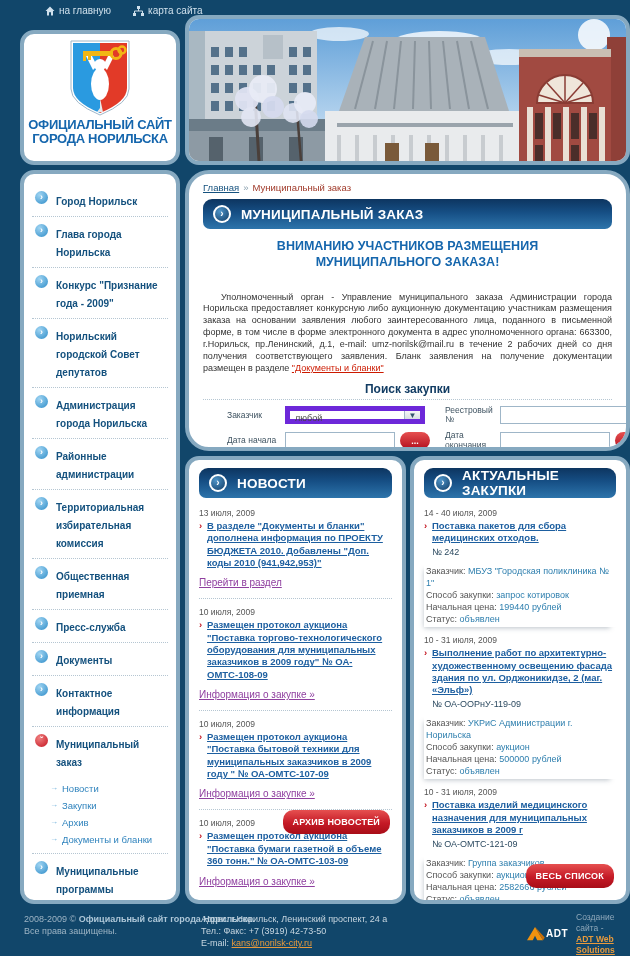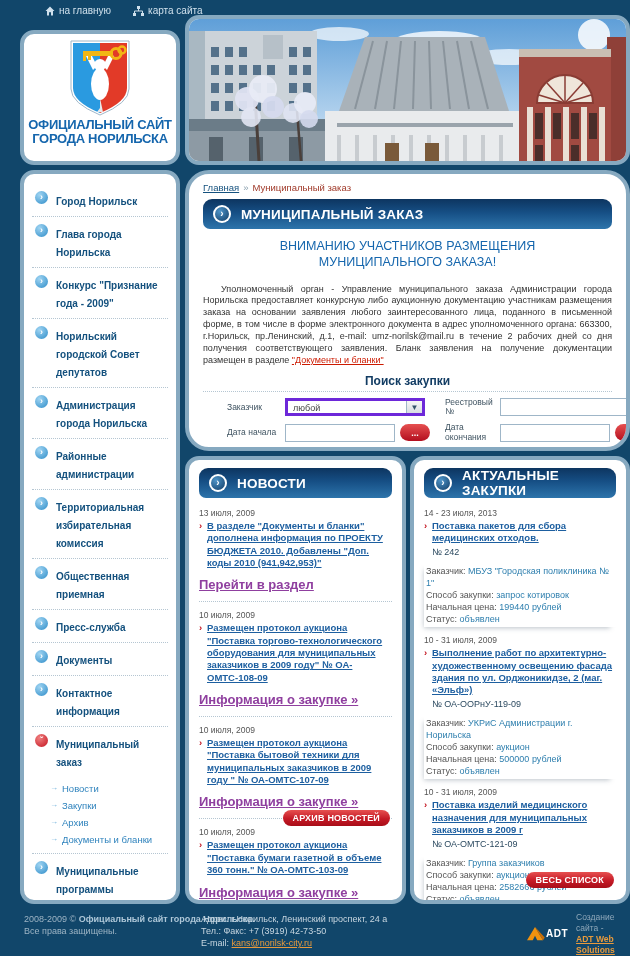--- a/index.html
+++ b/index.html
@@ -34,61 +34,61 @@
   .mi-ico { position:absolute; left:3px; top:7px; width:13px; height:13px; border-radius:50%;
     background:radial-gradient(circle at 35% 30%, #9fd4f2, #2e8cc8); color:#fff; font-size:9px; font-weight:bold;
     display:flex; align-items:center; justify-content:center; line-height:1; }
   .mi-ico.red { background:radial-gradient(circle at 35% 30%, #f08080, #c3131f); }
   .submenu { padding:3px 0 5px 0; border-bottom:1px dotted #b5c6d2; }
   .sub-item { padding:3px 0 3px 30px; font-size:9.5px; color:#2f83bd; cursor:pointer; position:relative; }
   .sub-item:before { content:"\2192"; position:absolute; left:18px; color:#6fb0da; font-size:8px; }
   .btn-red { display:inline-flex; align-items:center; justify-content:center;
     background:linear-gradient(180deg,#e65050 0%, #c51a26 55%, #a80d18 100%);
     color:#fff; font-size:9px; font-weight:bold; border:none; border-radius:10px;
-    padding:0 10px; height:16px; cursor:pointer; letter-spacing:0.2px; font-family:"Liberation Sans",sans-serif; }
+    padding:0 10px; height:24px; cursor:pointer; letter-spacing:0.2px; font-family:"Liberation Sans",sans-serif; }
   
   .main-panel { left:185px; top:170px; width:445px; height:281px; padding:8px 14px;border-radius:24px; }
   .breadcrumb { font-size:9.5px; color:#4a5a66; }
   .breadcrumb .bc-home { color:#14517e; text-decoration:underline; cursor:pointer; }
   .breadcrumb .bc-sep { color:#8aa0ae; margin:0 4px; }
   .breadcrumb .bc-cur { color:#a03a2a; }
   .sec-bar { position:relative; height:30px; border-radius:9px 9px 7px 7px; margin-top:6px;
     background:linear-gradient(180deg,#0d3560 0%, #164f85 45%, #2d74ab 100%);
     display:flex; align-items:center; padding-left:38px; }
   .sec-bar .sec-title { color:#fff; font-weight:bold; font-size:13.5px; letter-spacing:0.2px; }
   .sec-ico { position:absolute; left:10px; top:6px; width:18px; height:18px; border-radius:50%; background:#fff;
     display:flex; align-items:center; justify-content:center; }
   .sec-ico i { width:14px; height:14px; border-radius:50%; background:radial-gradient(circle at 35% 30%, #4e94c8, #123d66);
     color:#fff; font-style:normal; font-size:10px; font-weight:bold; display:flex; align-items:center; justify-content:center; line-height:1; }
-  .notice-title { text-align:center; font-weight:normal; color:#1566ad; font-size:12.5px; line-height:1.3; margin:9px 18px 13px; }
+  .notice-title { text-align:center; font-weight:bold; color:#1566ad; font-size:12.5px; line-height:1.3; margin:9px 18px 21px; }
   .notice-body { font-size:9px; color:#333; text-align:justify; line-height:1.32; text-indent:18px; }
   .notice-link { color:#cc1a00; text-decoration:underline; cursor:pointer; }
   .search-title { text-align:center; font-weight:bold; color:#123c63; font-size:12px; margin:7px 0 3px; }
   .dotted { border-top:1px dotted #b5c6d2; margin:2px 0 6px; }
   .form-row { display:flex; align-items:center; margin-bottom:6px;margin-left:24px; }
   .f-label { width:58px; font-size:8.5px; color:#3f5361; line-height:1.15; flex:none; }
   .f-cell { width:148px; flex:none; display:flex; align-items:center; }
   .f-gap { width:12px; flex:none; }
   .f-label2 { width:55px; font-size:8.5px; color:#3f5361; line-height:1.15; flex:none; }
-  .sel { display:flex; width:140px; height:18px; border:3px solid #6d28d9; background:#fff; cursor:pointer; }
+  .sel { display:flex; width:140px; height:18px; border:5px solid #6d28d9; background:#fff; cursor:pointer; }
   .sel .val { flex:1; font-size:9px; color:#444; padding:2px 0 0 5px; }
   .sel .arr { width:16px; border-left:1px solid #9fb6c8; background:linear-gradient(180deg,#f6f6f6,#d7dde2);
     color:#33526b; font-size:8px; display:flex; align-items:center; justify-content:center; }
   .txt { width:140px; height:18px; border:1px solid #9fb6c8; font-size:9px; padding:0 4px; outline:none; font-family:"Liberation Sans",sans-serif; }
   .txt.short { width:110px; }
   .dots-btn { margin-left:5px; width:30px; height:17px; border:none; border-radius:9px;
     background:linear-gradient(180deg,#e65050,#b30f1f); color:#fff; font-weight:bold; font-size:9px; line-height:0; cursor:pointer; }
   
   .news-panel { left:185px; top:456px; width:221px; height:448px; padding:8px 10px; }
   .buy-panel  { left:410px; top:456px; width:220px; height:448px; padding:8px 10px; }
   .list-area { margin-top:10px; }
   .n-date { font-size:8.5px; color:#555; margin-bottom:2px; }
   .n-title { font-size:9.5px; font-weight:bold; color:#1d5fa0; text-decoration:underline; line-height:1.3; cursor:pointer; position:relative; padding-left:8px; display:block; }
   .n-title:before { content:"\203A"; position:absolute; left:0; color:#c3131f; text-decoration:none; font-weight:bold; }
-  .n-link { display:inline-block; margin-top:8px; font-size:13px; color:#8f3f9f; text-decoration:underline; cursor:pointer;font-weight:bold; }
+  .n-link { display:inline-block; margin-top:8px; font-size:10px; color:#8f3f9f; text-decoration:underline; cursor:pointer; }
   .sep-dot { border-top:1px dotted #b5c6d2; margin:8px 0; }
   .news-item { margin-bottom:2px; }
   .archive-btn { position:absolute; right:12px; top:350px; }
   .alllist-btn { position:absolute; right:12px; bottom:12px; }
   .b-num { font-size:9px; color:#2c4a60; margin:2px 0 6px 8px; }
   .b-details { font-size:9px; line-height:1.35; color:#555; padding:2px 0 2px 2px;
     box-shadow:-3px 4px 5px -3px rgba(60,80,100,0.35); margin-bottom:4px; }
   .b-details .v { color:#2e7fae; }
   
   .footer { position:absolute; left:16px; top:908px; width:500px; height:48px; font-size:9px; }
@@ -397,21 +397,21 @@
 <div class="panel buy-panel">
   <div class="sec-bar" style="margin-top:0;">
     <span class="sec-ico">
         <i>›</i>
       </span>
     <span class="sec-title">АКТУАЛЬНЫЕ ЗАКУПКИ</span>
   </div>
   <div class="list-area">
 
     <div>
-      <div class="n-date">14 - 23 июля, 2013</div>
+      <div class="n-date">14 - 40 июля, 2009</div>
       <a class="n-title">Поставка пакетов для сбора медицинских отходов.</a>
       <div class="b-num">№ 242</div>
       <div class="b-details">
         <div><span>Заказчик:</span> <span class="v">МБУЗ "Городская поликлиника № 1"</span></div>
         <div><span>Способ закупки:</span> <span class="v">запрос котировок</span></div>
         <div><span>Начальная цена:</span> <span class="v">199440 рублей</span></div>
         <div><span>Статус:</span> <span class="v">объявлен</span></div>
       </div>
     </div>
 

